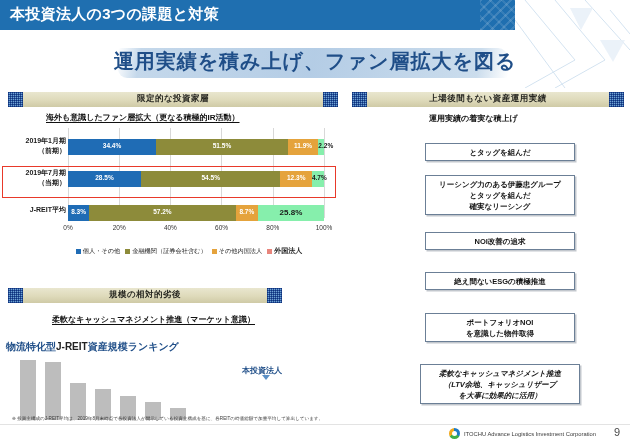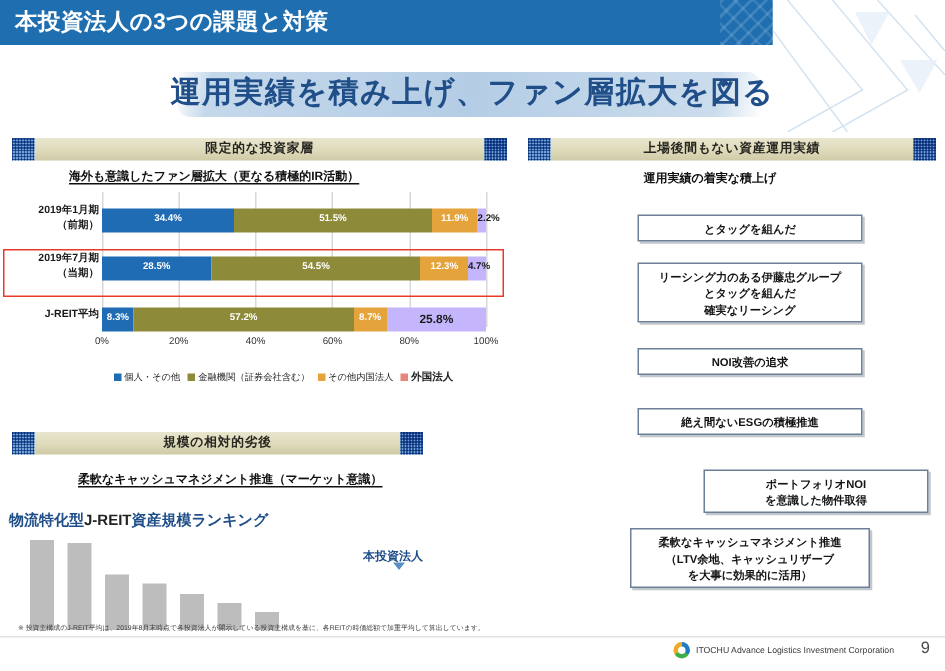--- a/index.html
+++ b/index.html
@@ -101,21 +101,21 @@
   .bar { position: absolute; left: 60px; top: 3px; height: 16px; width: 256px; display: flex; }
   .seg { height: 16px; position: relative; }
   .seg span {
     position: absolute; left: 0; right: 0; top: 3px;
     text-align: center; font-size: 6.5px; font-weight: bold; color: #ffffff;
     white-space: nowrap;
   }
   .seg.s-ind { background: #1f6cb5; }
   .seg.s-fin { background: #8d8b3a; }
   .seg.s-dom { background: #e5a33c; }
-  .seg.s-for { background: #c4b5fd; }
+  .seg.s-for { background: #86efac; }
   .seg.s-for span { color: #1a1a1a; }
   .seg.s-dom span { color: #ffffff; }
 
   .hl-box {
     position: absolute; left: 2px; top: 166px; width: 334px; height: 32px;
     border: 1.6px solid #e8392a;
   }
 
   .axis { position: absolute; left: 60px; top: 96px; width: 256px; height: 12px; }
   .axis .tk { position: absolute; top: 0; font-size: 6.5px; color: #333; transform: translateX(-50%); }
@@ -339,23 +339,23 @@
     <div class="txt">上場後間もない資産運用実績</div>
   </div>
   <div class="sub-head" style="left:429px; top:113px; text-decoration:none;">運用実績の着実な積上げ</div>
 
   <div class="card" style="left:425px; top:143px; width:150px; height:18px;">とタッグを組んだ</div>
   <div class="card" style="left:425px; top:175px; width:150px; height:40px; white-space:pre-line;">リーシング力のある伊藤忠グループ
 とタッグを組んだ
 確実なリーシング</div>
   <div class="card" style="left:425px; top:232px; width:150px; height:18px;">NOI改善の追求</div>
   <div class="card" style="left:425px; top:272px; width:150px; height:18px;">絶え間ないESGの積極推進</div>
-  <div class="card" style="left:425px; top:313px; width:150px; height:29px; white-space:pre-line;margin-left:44px;">ポートフォリオNOI
+  <div class="card" style="left:425px; top:313px; width:150px; height:29px; white-space:pre-line;">ポートフォリオNOI
 を意識した物件取得</div>
-  <div class="card" style="left:420px; top:352px; width:160px; height:40px; white-space:pre-line;">柔軟なキャッシュマネジメント推進
+  <div class="card" style="left:420px; top:364px; width:160px; height:40px; white-space:pre-line;font-style:italic;">柔軟なキャッシュマネジメント推進
 （LTV余地、キャッシュリザーブ
 を大事に効果的に活用）</div>
 
   <div class="footnote">※ 投資主構成のJ-REIT平均は、2019年8月末時点で各投資法人が開示している投資主構成を基に、各REITの時価総額で加重平均して算出しています。</div>
   <div class="footer-line"></div>
   <div class="footer-logo">
     <div class="logo-mark"></div>
     <div class="footer-txt">ITOCHU Advance Logistics Investment Corporation</div>
   </div>
   <div class="page-num">9</div>

